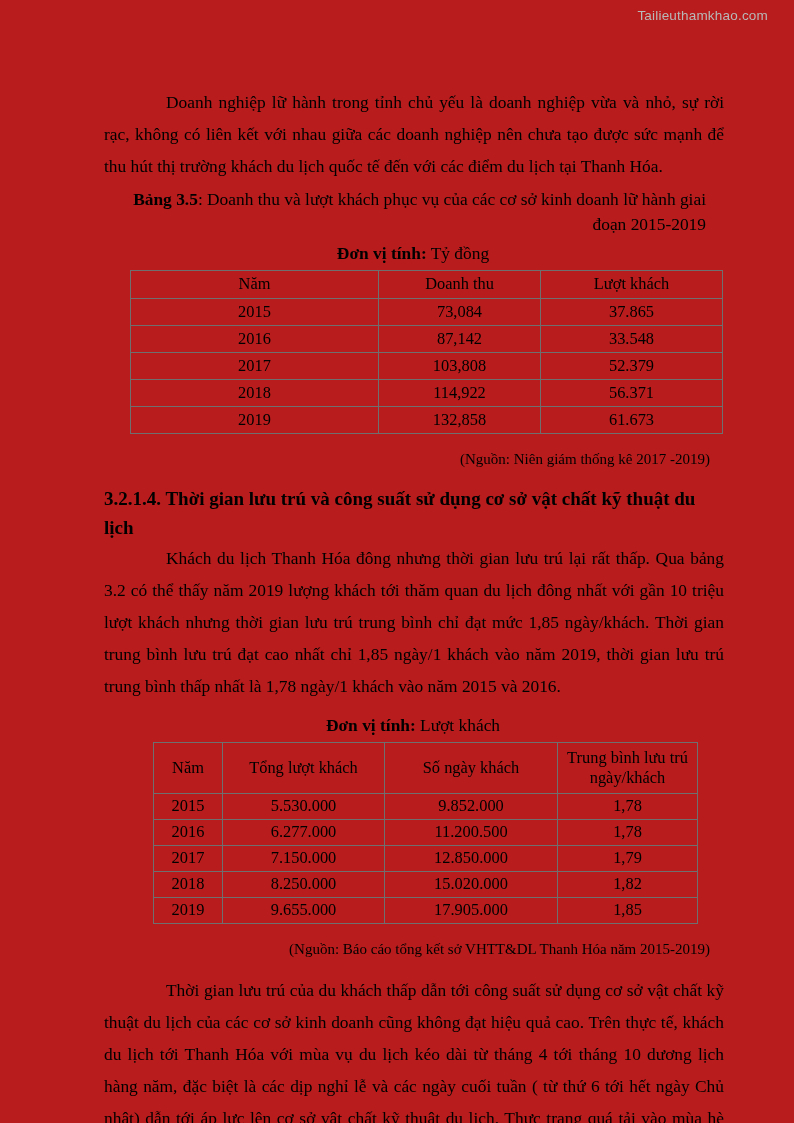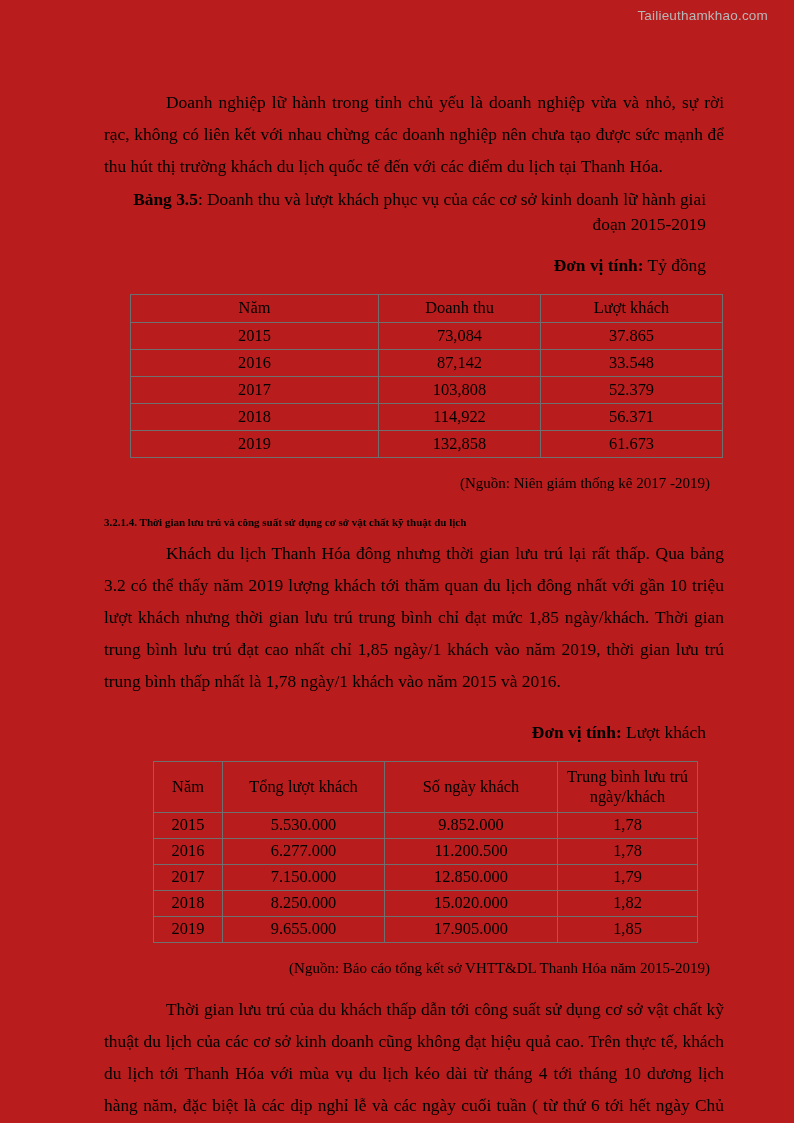--- a/index.html
+++ b/index.html
@@ -49,37 +49,37 @@
   }
   .caption {
     margin: 0;
     font-size: 17.4px;
     line-height: 25px;
     text-align: right;
     padding: 0 18px;
   }
   .caption b { font-weight: bold; }
   .unit-line {
-    margin: 16px;
+    margin: 4px;
     font-size: 17.4px;
     line-height: 25px;
-    text-align: right;
+    text-align: center;
     padding-right: 2px;
   }
   .unit-line b { font-weight: bold; }
   .source-line {
     margin: 12px;
     font-size: 15px;
     line-height: 26px;
     text-align: right;
     padding-right: 2px;
   }
   .heading {
     margin: 0;
-    font-size: 11px;
+    font-size: 19px;
     line-height: 29px;
     font-weight: bold;
     text-align: left;
   }
   table.doc-table {
     border-collapse: collapse;
     table-layout: fixed;
     border: 1.6px solid #7a7a7a;
     font-size: 16.4px;
   }
@@ -126,21 +126,21 @@
 </style>
 </head>
 <body>
 
 <div class="page">
 
   <div class="watermark">Tailieuthamkhao.com</div>
 
   <div class="content">
 
-    <p class="body-text">Doanh nghiệp lữ hành trong tỉnh chủ yếu là doanh nghiệp vừa và nhỏ, sự rời rạc, không có liên kết với nhau chừng các doanh nghiệp nên chưa tạo được sức mạnh để thu hút thị trường khách du lịch quốc tế đến với các điểm du lịch tại Thanh Hóa.</p>
+    <p class="body-text">Doanh nghiệp lữ hành trong tỉnh chủ yếu là doanh nghiệp vừa và nhỏ, sự rời rạc, không có liên kết với nhau giữa các doanh nghiệp nên chưa tạo được sức mạnh để thu hút thị trường khách du lịch quốc tế đến với các điểm du lịch tại Thanh Hóa.</p>
 
     <div class="spacer-4"></div>
 
     <p class="caption"><b>Bảng 3.5</b><span>: Doanh thu và lượt khách phục vụ của các cơ sở kinh doanh lữ hành giai đoạn 2015-2019</span></p>
 
     <p class="unit-line"><b>Đơn vị tính:</b><span> Tỷ đồng</span></p>
 
     <table id="table35" class="doc-table">
       <colgroup>
           <col class="c1">

